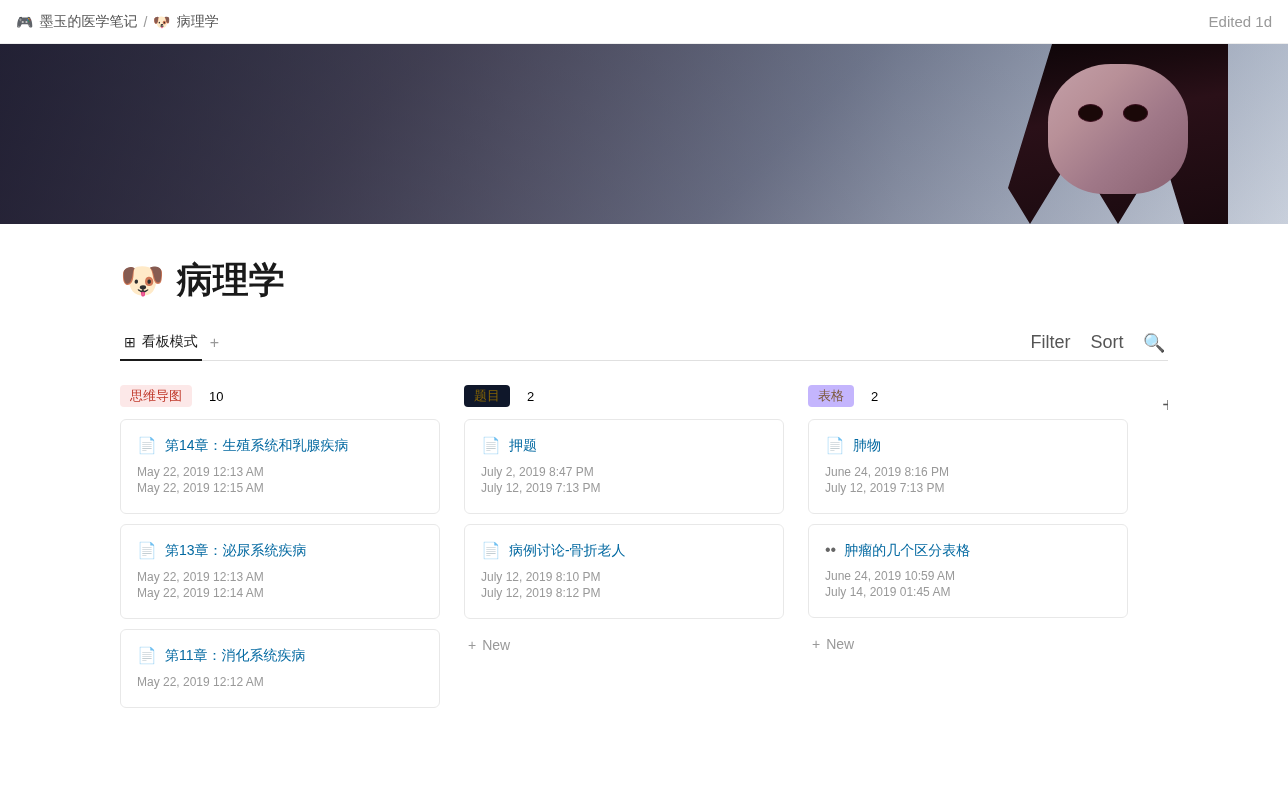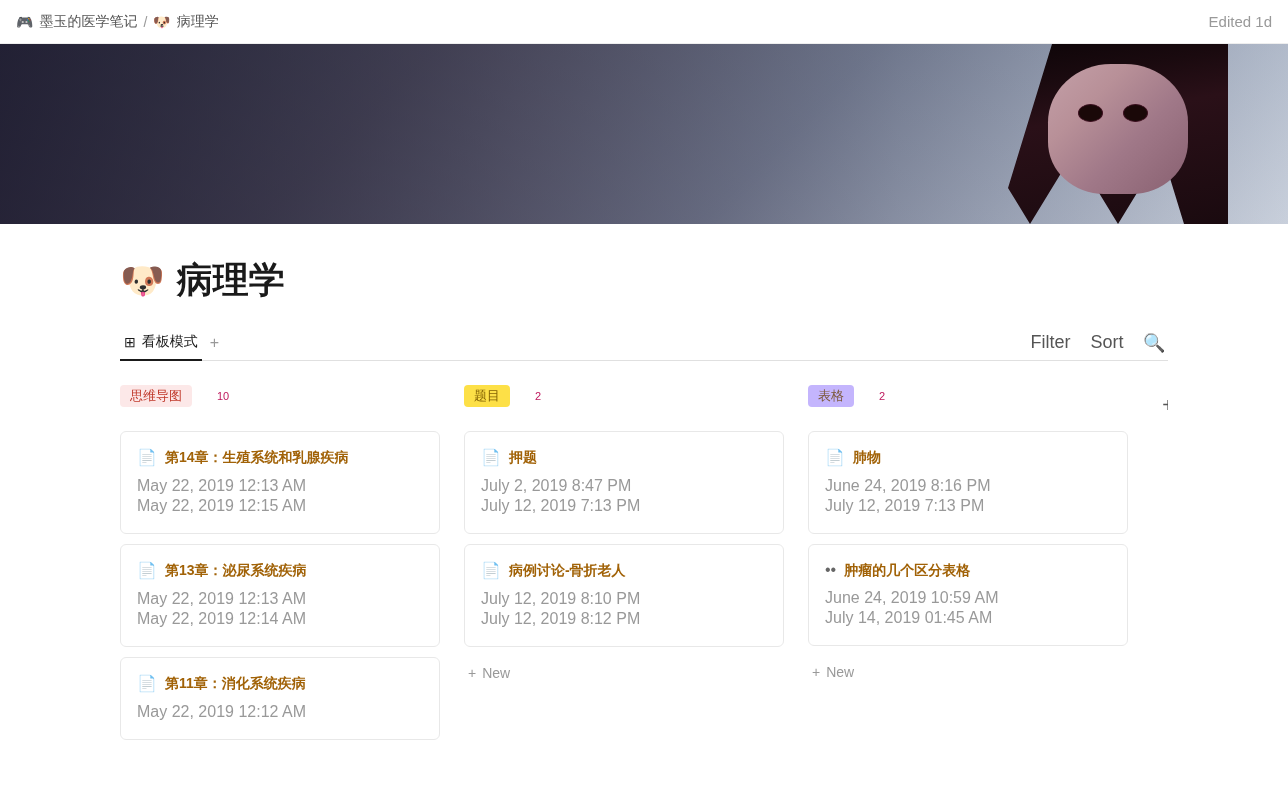--- a/index.html
+++ b/index.html
@@ -158,36 +158,36 @@
 
     .kanban-column {
       min-width: 320px;
       width: 320px;
       flex-shrink: 0;
     }
 
     .column-header {
       display: flex;
       align-items: center;
-      gap: 25px;
-      margin-bottom: 24px;
+      gap: 17px;
+      margin-bottom: 12px;
     }
     .column-tag {
       padding: 2px 10px;
       border-radius: 4px;
       font-size: 13px;
       font-weight: 500;
     }
     .tag-pink { background: #fce8e8; color: #c0392b; }
-    .tag-yellow { background: #fde047; color: #856404; }
+    .tag-yellow { background: #0f172a; color: #856404; }
     .tag-tan { background: #c4b5fd; color: #7d5a3c; }
 
     .column-count {
-      font-size: 11px;
-      color: #be185d;
+      font-size: 13px;
+      color: #000000;
     }
 
     
     .card {
       background: #fff;
       border: 1px solid #e8e8e8;
       border-radius: 6px;
       padding: 16px;
       margin-bottom: 10px;
       cursor: pointer;
@@ -200,26 +200,26 @@
       gap: 8px;
       margin-bottom: 10px;
     }
     .card-icon {
       font-size: 16px;
       color: #666;
       flex-shrink: 0;
     }
     .card-title {
       font-size: 14px;
-      font-weight: 700;
-      color: #a16207;
+      font-weight: 400;
+      color: #0369a1;
       line-height: 1.3;
     }
     .card-date {
-      font-size: 16px;
+      font-size: 12px;
       color: #999;
       margin-bottom: 2px;
     }
 
     .new-btn {
       display: flex;
       align-items: center;
       gap: 6px;
       font-size: 14px;
       color: #999;

